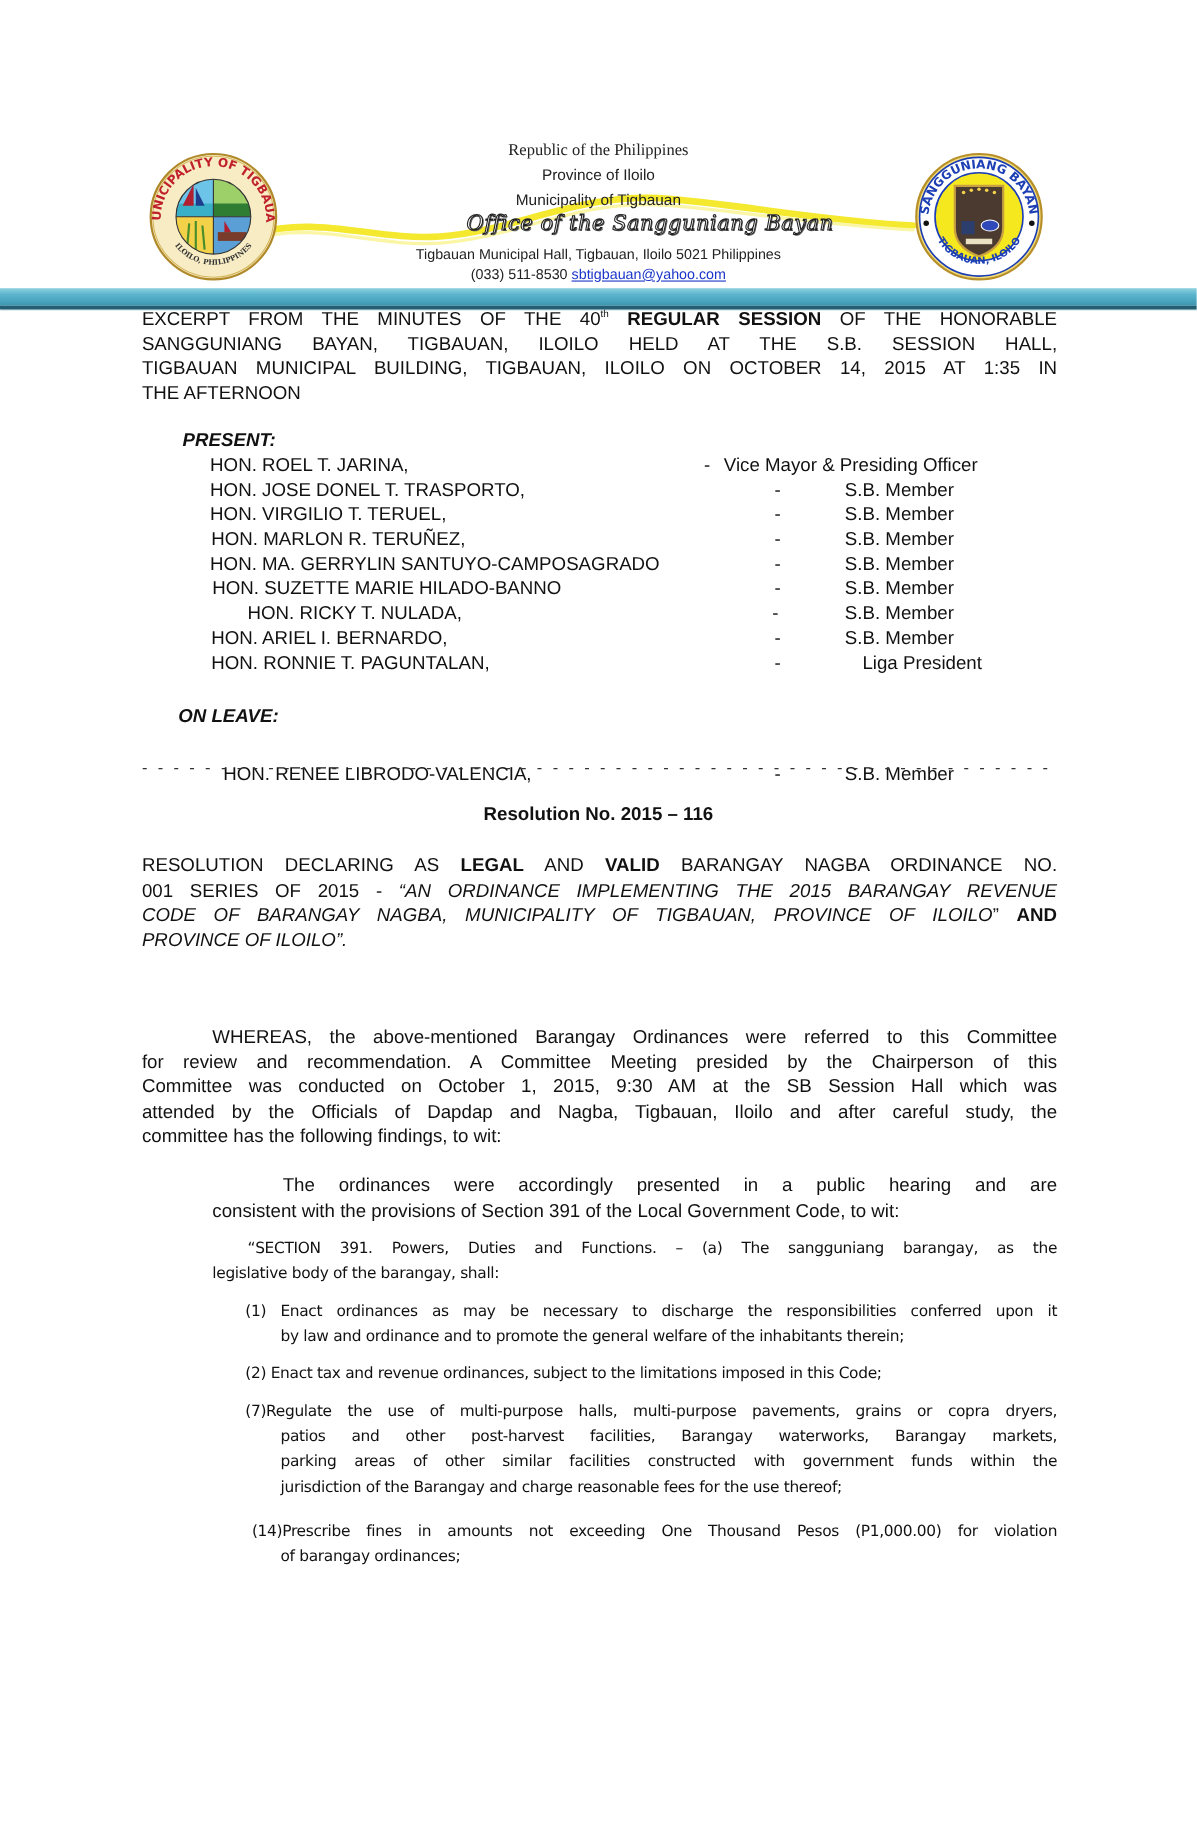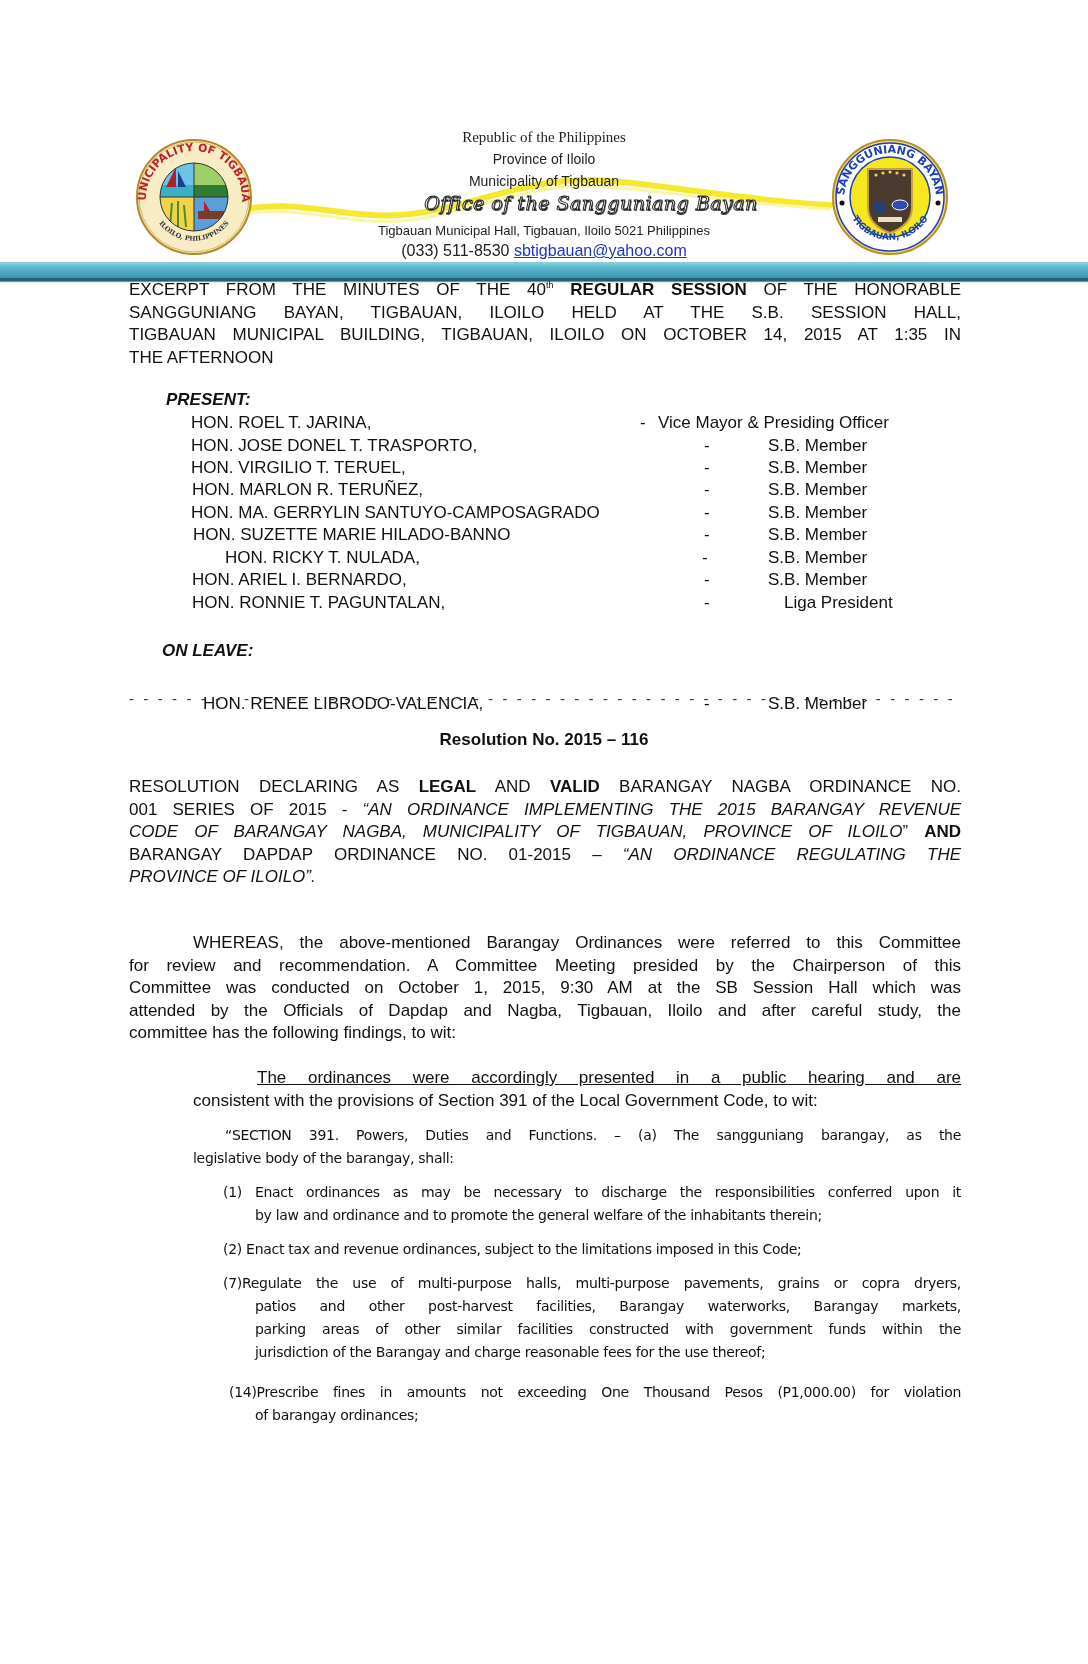--- a/index.html
+++ b/index.html
@@ -8,21 +8,21 @@
   .abs { position: absolute; }
 
   
   .lh-line { position: absolute; left: 0; width: 1088px; text-align: center; color: #222; }
   .lh-republic { top: 129px; font-family: "Liberation Serif", serif; font-size: 15px; }
   .lh-province { top: 151px; font-size: 14px; font-family: "Liberation Sans", sans-serif; }
   .lh-muni { top: 173px; font-size: 14px; }
   .lh-office { top: 192px; font-family: "DejaVu Serif", serif; font-style: italic; font-size: 19px;
                color: #fff; -webkit-text-stroke: 1px #222; text-shadow: 1px 1px 0 #666; letter-spacing: 0.5px; margin-left: 47px; }
   .lh-address { top: 223px; font-size: 13px; }
-  .lh-contact { top: 242px; font-size: 16px; }
+  .lh-contact { top: 242px; font-size: 13px; }
   .lh-contact a { color: #1a35c9; text-decoration: underline; }
 
   .swoosh { position: absolute; left: 230px; top: 175px; }
 
   .logo { position: absolute; width: 124px; height: 120px; }
   .logo-left { left: 132px; top: 137px; }
   .logo-right { left: 828px; top: 137px; }
 
   .blue-bar { position: absolute; left: 0; top: 262px; width: 1088px; height: 16px;
               background: linear-gradient(#8fd0e0 0%, #5bb6cd 35%, #4aa6bf 70%, #3d93ad 100%);
@@ -225,34 +225,33 @@
 
   <div class="abs dashes">- - - - - - - - - - - - - - - - - - - - - - - - - - - - - - - - - - - - - - - - - - - - - - - - - - - - - - - - - - - - - - - - - - - -</div>
 </section>
 
 <div class="abs resolution-no">Resolution No. 2015 – 116</div>
 
 <section class="abs body-text title-block">
   <span class="line"><span>RESOLUTION DECLARING AS </span><b>LEGAL</b><span> AND </span><b>VALID</b><span>  BARANGAY NAGBA ORDINANCE NO.</span></span>
   <span class="line"><span>001 SERIES OF 2015 - </span><i>“AN ORDINANCE IMPLEMENTING THE 2015 BARANGAY REVENUE</i></span>
   <span class="line"><i>CODE OF BARANGAY NAGBA, MUNICIPALITY OF TIGBAUAN, PROVINCE OF ILOILO</i><span>” </span><b>AND</b></span>
-  <span class="line"><span>BARANGAY DAPDAP ORDINANCE NO. 01-2015 – </span><i>“AN ORDINANCE REGULATING THE</i></span>
   <span class="line last"><i>PROVINCE OF ILOILO”.</i></span>
 </section>
 
 <section class="abs body-text whereas">
   <span class="line" style="padding-left:64px;">WHEREAS, the above-mentioned Barangay Ordinances were referred to this Committee</span>
   <span class="line">for review and recommendation. A Committee Meeting presided by the Chairperson of this</span>
   <span class="line">Committee was conducted on October 1, 2015, 9:30 AM  at the SB Session Hall which was</span>
   <span class="line">attended by the Officials of Dapdap and Nagba, Tigbauan, Iloilo and after careful study, the</span>
   <span class="line last">committee has the following findings, to wit:</span>
 </section>
 
 <section class="abs body-text ord-para">
-  <span class="line" style="padding-left:64px;text-decoration:underline;">The ordinances were accordingly presented in a public hearing and are</span>
+  <span class="line" style="padding-left:64px;">The ordinances were accordingly presented in a public hearing and are</span>
   <span class="line last">consistent with the provisions of Section 391 of the Local Government Code, to wit:</span>
 </section>
 
 <section class="abs code sec391">
   <span class="line" style="padding-left:32px;">“SECTION 391. Powers, Duties and Functions. – (a) The sangguniang barangay, as the</span>
   <span class="line last">legislative body of the barangay, shall:</span>
 </section>
 
 <section class="abs code item1">
   <span class="line">(1)  Enact ordinances as may be necessary to discharge the responsibilities conferred upon it</span>

